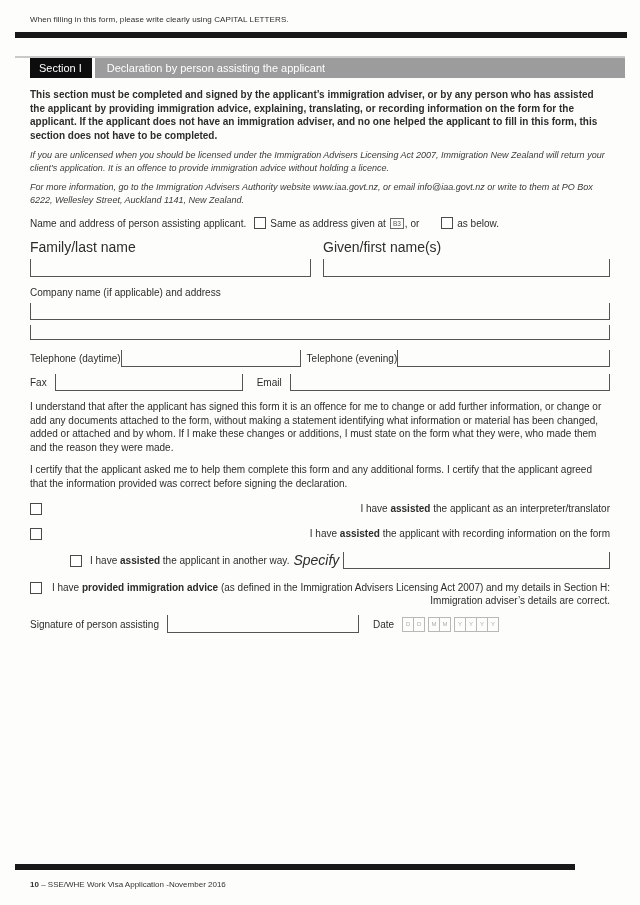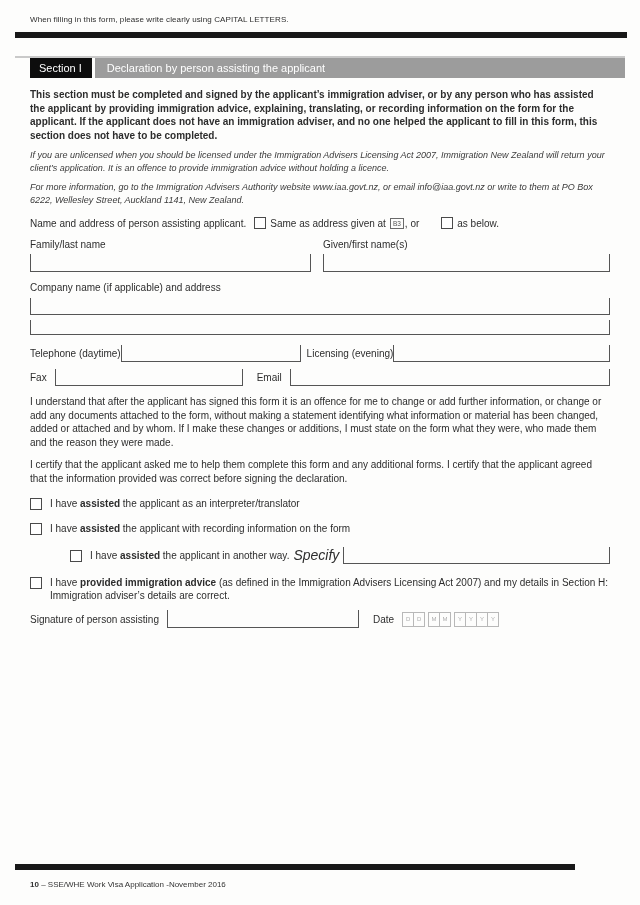--- a/index.html
+++ b/index.html
@@ -38,34 +38,34 @@
   .lbl{font-size:10px;}
   .two-col{display:flex;gap:12px;margin-top:10px;}
   .two-col > div{display:flex;flex-direction:column;}
   .col-l{flex:0 0 281px;}
   .col-r{flex:1;}
   .inp{
     border:1px solid #555;border-top:none;background:transparent;
     height:17px;font-size:10px;font-family:inherit;padding:0 4px;
     outline:none;min-width:20px;
   }
-  .fld-lbl{font-size:10px;margin-bottom:4px;}
+  .fld-lbl{font-size:14px;margin-bottom:4px;}
   .full{width:100%;box-sizing:border-box;}
   .company-lbl{margin-top:10px;font-size:10px;}
   .line1{margin-top:5px;height:17px;}
   .line2{margin-top:5px;height:15px;}
   .phone-row{margin-top:10px;gap:0;}
   .phone-row .inp{height:16px;}
   .fax-row{margin-top:7px;gap:8px;}
   .fax-row .inp{height:16px;}
   .grow{flex:1;}
   .para{margin-top:9px;font-size:10px;line-height:13.5px;}
   .cb-row{display:flex;margin-top:12px;font-size:10px;line-height:13px;}
   .cb-row .cb{margin-right:8px;margin-top:1px;}
-  .cb-text{flex:1;}
+  .cb-text{flex:1;text-align:right;}
   .specify{font-style:italic;font-size:14px;}
   .cb-row-specify{align-items:center;padding-left:40px;}
   .cb-row-specify .inp{flex:1;margin-left:4px;height:16px;}
   .sig-row{margin-top:8px;font-size:10px;gap:8px;}
   .sig-row .inp{height:17px;width:182px;}
   .date-lbl{margin-left:6px;}
   .dgroup{display:inline-flex;margin-right:3px;}
   .dcell{
     width:10px;height:13px;border:1px solid #b8b8b8;border-left-width:0;
     display:inline-flex;align-items:center;justify-content:center;
@@ -123,21 +123,21 @@
     </div>
   </div>
 
   <div class="company-lbl">Company name (if applicable) and address</div>
   <input class="inp full line1" type="text" style="">
   <input class="inp full line2" type="text" style="">
 
   <div class="row phone-row">
     <span class="lbl">Telephone (daytime)</span>
     <input class="inp" type="text" style="width: 170px;">
-    <span class="lbl" style="margin-left:6px">Licensing (evening)</span>
+    <span class="lbl" style="margin-left:6px">Telephone (evening)</span>
     <input class="inp grow" type="text" style="">
   </div>
 
   <div class="row fax-row">
     <span class="lbl">Fax</span>
     <input class="inp" type="text" style="width: 178px;">
     <span class="lbl" style="margin-left:6px">Email</span>
     <input class="inp grow" type="text" style="">
   </div>
 

